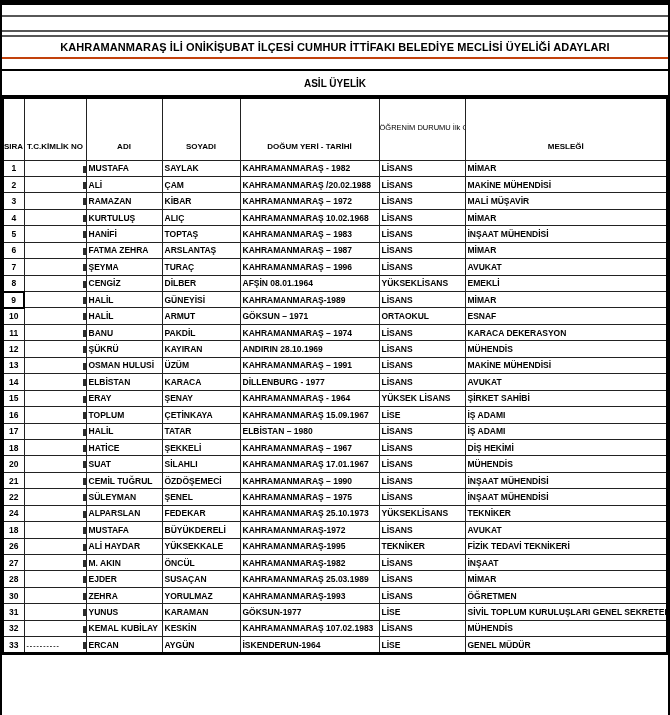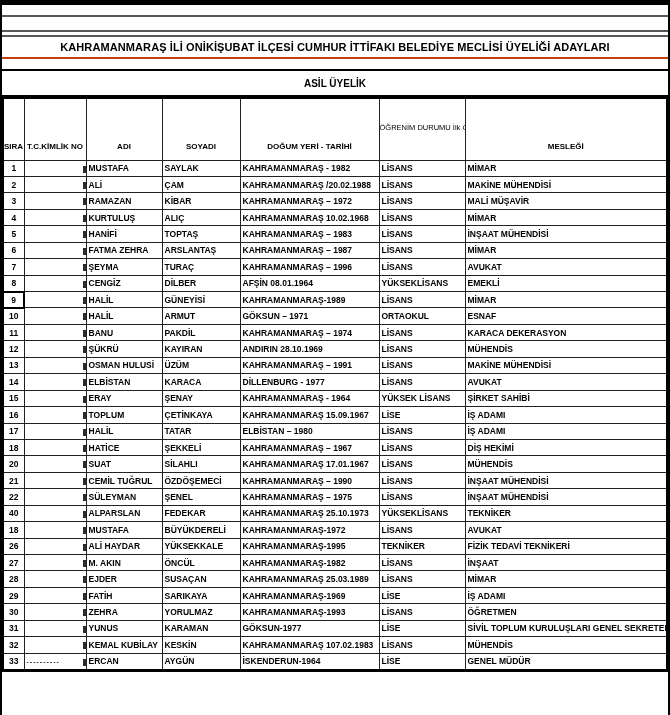--- a/index.html
+++ b/index.html
@@ -289,21 +289,21 @@
         <tr>
           <td class="c-no">22</td>
           <td class="c-kimlik"></td>
           <td class="c-adi">SÜLEYMAN</td>
           <td class="c-soyadi">ŞENEL</td>
           <td class="c-dogum">KAHRAMANMARAŞ – 1975</td>
           <td class="c-ogrenim">LİSANS</td>
           <td class="c-meslek">İNŞAAT MÜHENDİSİ</td>
         </tr>
         <tr>
-          <td class="c-no">40</td>
+          <td class="c-no">24</td>
           <td class="c-kimlik"></td>
           <td class="c-adi">ALPARSLAN</td>
           <td class="c-soyadi">FEDEKAR</td>
           <td class="c-dogum">KAHRAMANMARAŞ 25.10.1973</td>
           <td class="c-ogrenim">YÜKSEKLİSANS</td>
           <td class="c-meslek">TEKNİKER</td>
         </tr>
         <tr>
           <td class="c-no">18</td>
           <td class="c-kimlik"></td>
@@ -332,29 +332,20 @@
           <td class="c-meslek">İNŞAAT</td>
         </tr>
         <tr>
           <td class="c-no">28</td>
           <td class="c-kimlik"></td>
           <td class="c-adi">EJDER</td>
           <td class="c-soyadi">SUSAÇAN</td>
           <td class="c-dogum">KAHRAMANMARAŞ 25.03.1989</td>
           <td class="c-ogrenim">LİSANS</td>
           <td class="c-meslek">MİMAR</td>
-        </tr>
-        <tr>
-          <td class="c-no">29</td>
-          <td class="c-kimlik"></td>
-          <td class="c-adi">FATİH</td>
-          <td class="c-soyadi">SARIKAYA</td>
-          <td class="c-dogum">KAHRAMANMARAŞ-1969</td>
-          <td class="c-ogrenim">LİSE</td>
-          <td class="c-meslek">İŞ ADAMI</td>
         </tr>
         <tr>
           <td class="c-no">30</td>
           <td class="c-kimlik"></td>
           <td class="c-adi">ZEHRA</td>
           <td class="c-soyadi">YORULMAZ</td>
           <td class="c-dogum">KAHRAMANMARAŞ-1993</td>
           <td class="c-ogrenim">LİSANS</td>
           <td class="c-meslek">ÖĞRETMEN</td>
         </tr>

